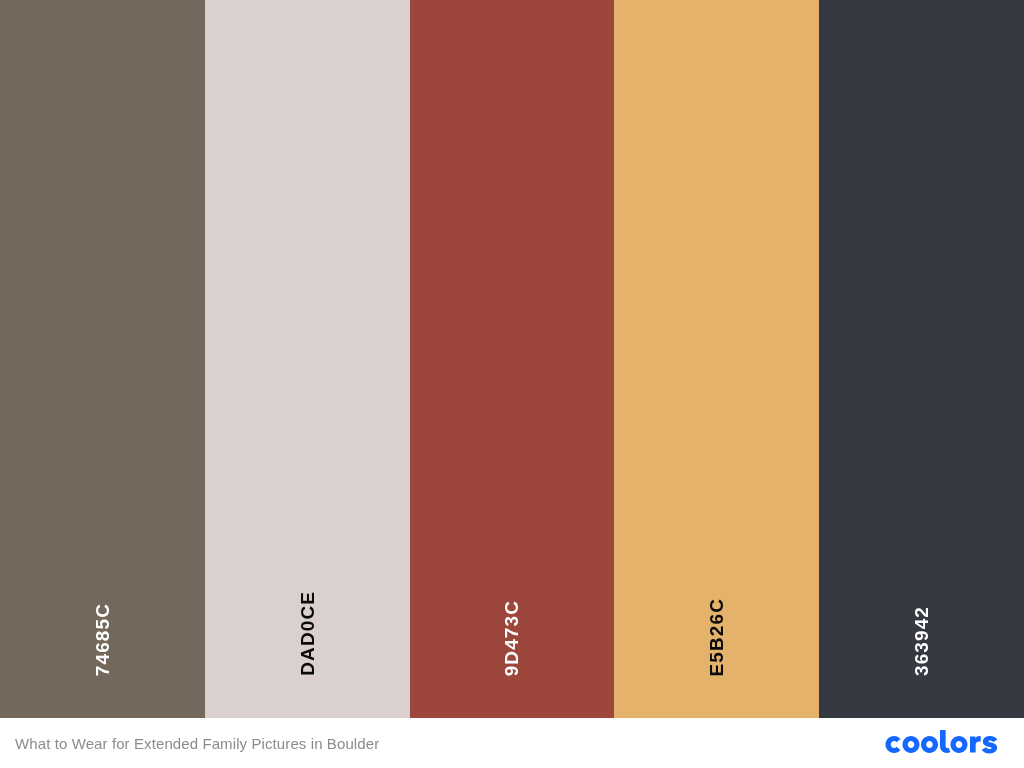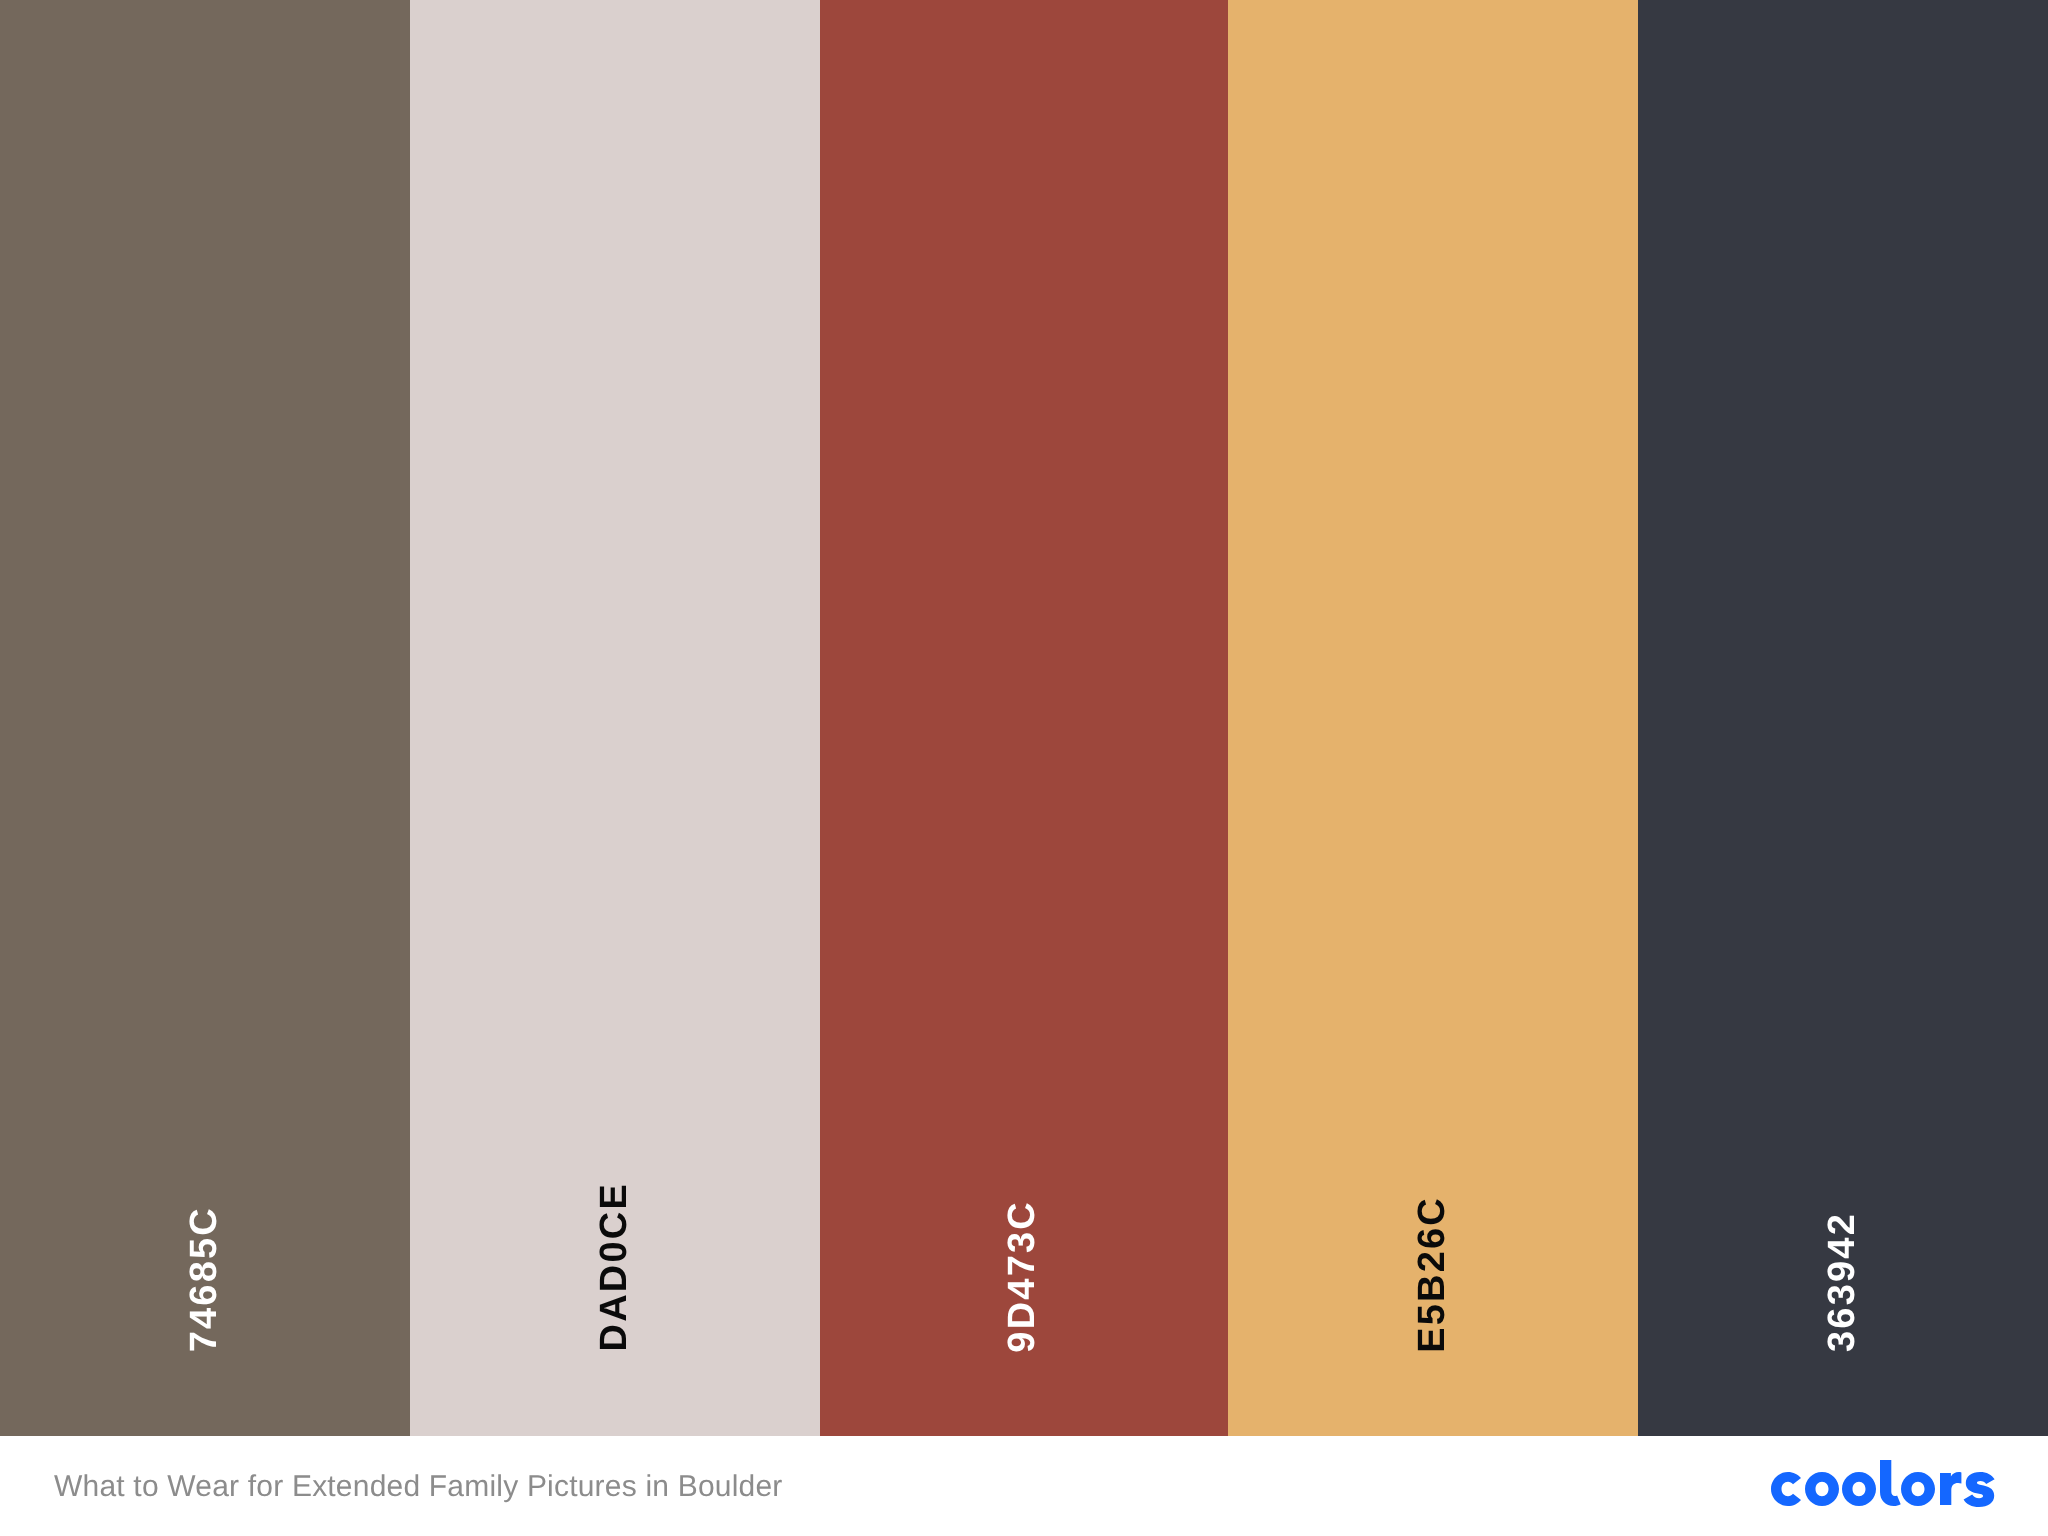--- a/index.html
+++ b/index.html
@@ -62,21 +62,21 @@
   #footer {
     position: relative;
     width: 1024px;
     height: 50px;
     background: #ffffff;
     display: flex;
     flex-direction: row;
     align-items: center;
     justify-content: space-between;
     box-sizing: border-box;
-    padding: 0 26px 0 27px;
+    padding: 0 26px 0 15px;
   }
 
   #footer-caption {
     font-family: "Liberation Sans", sans-serif;
     font-size: 15px;
     font-weight: normal;
     color: #8c8c8c;
     letter-spacing: 0.1px;
     line-height: 1;
     white-space: nowrap;

